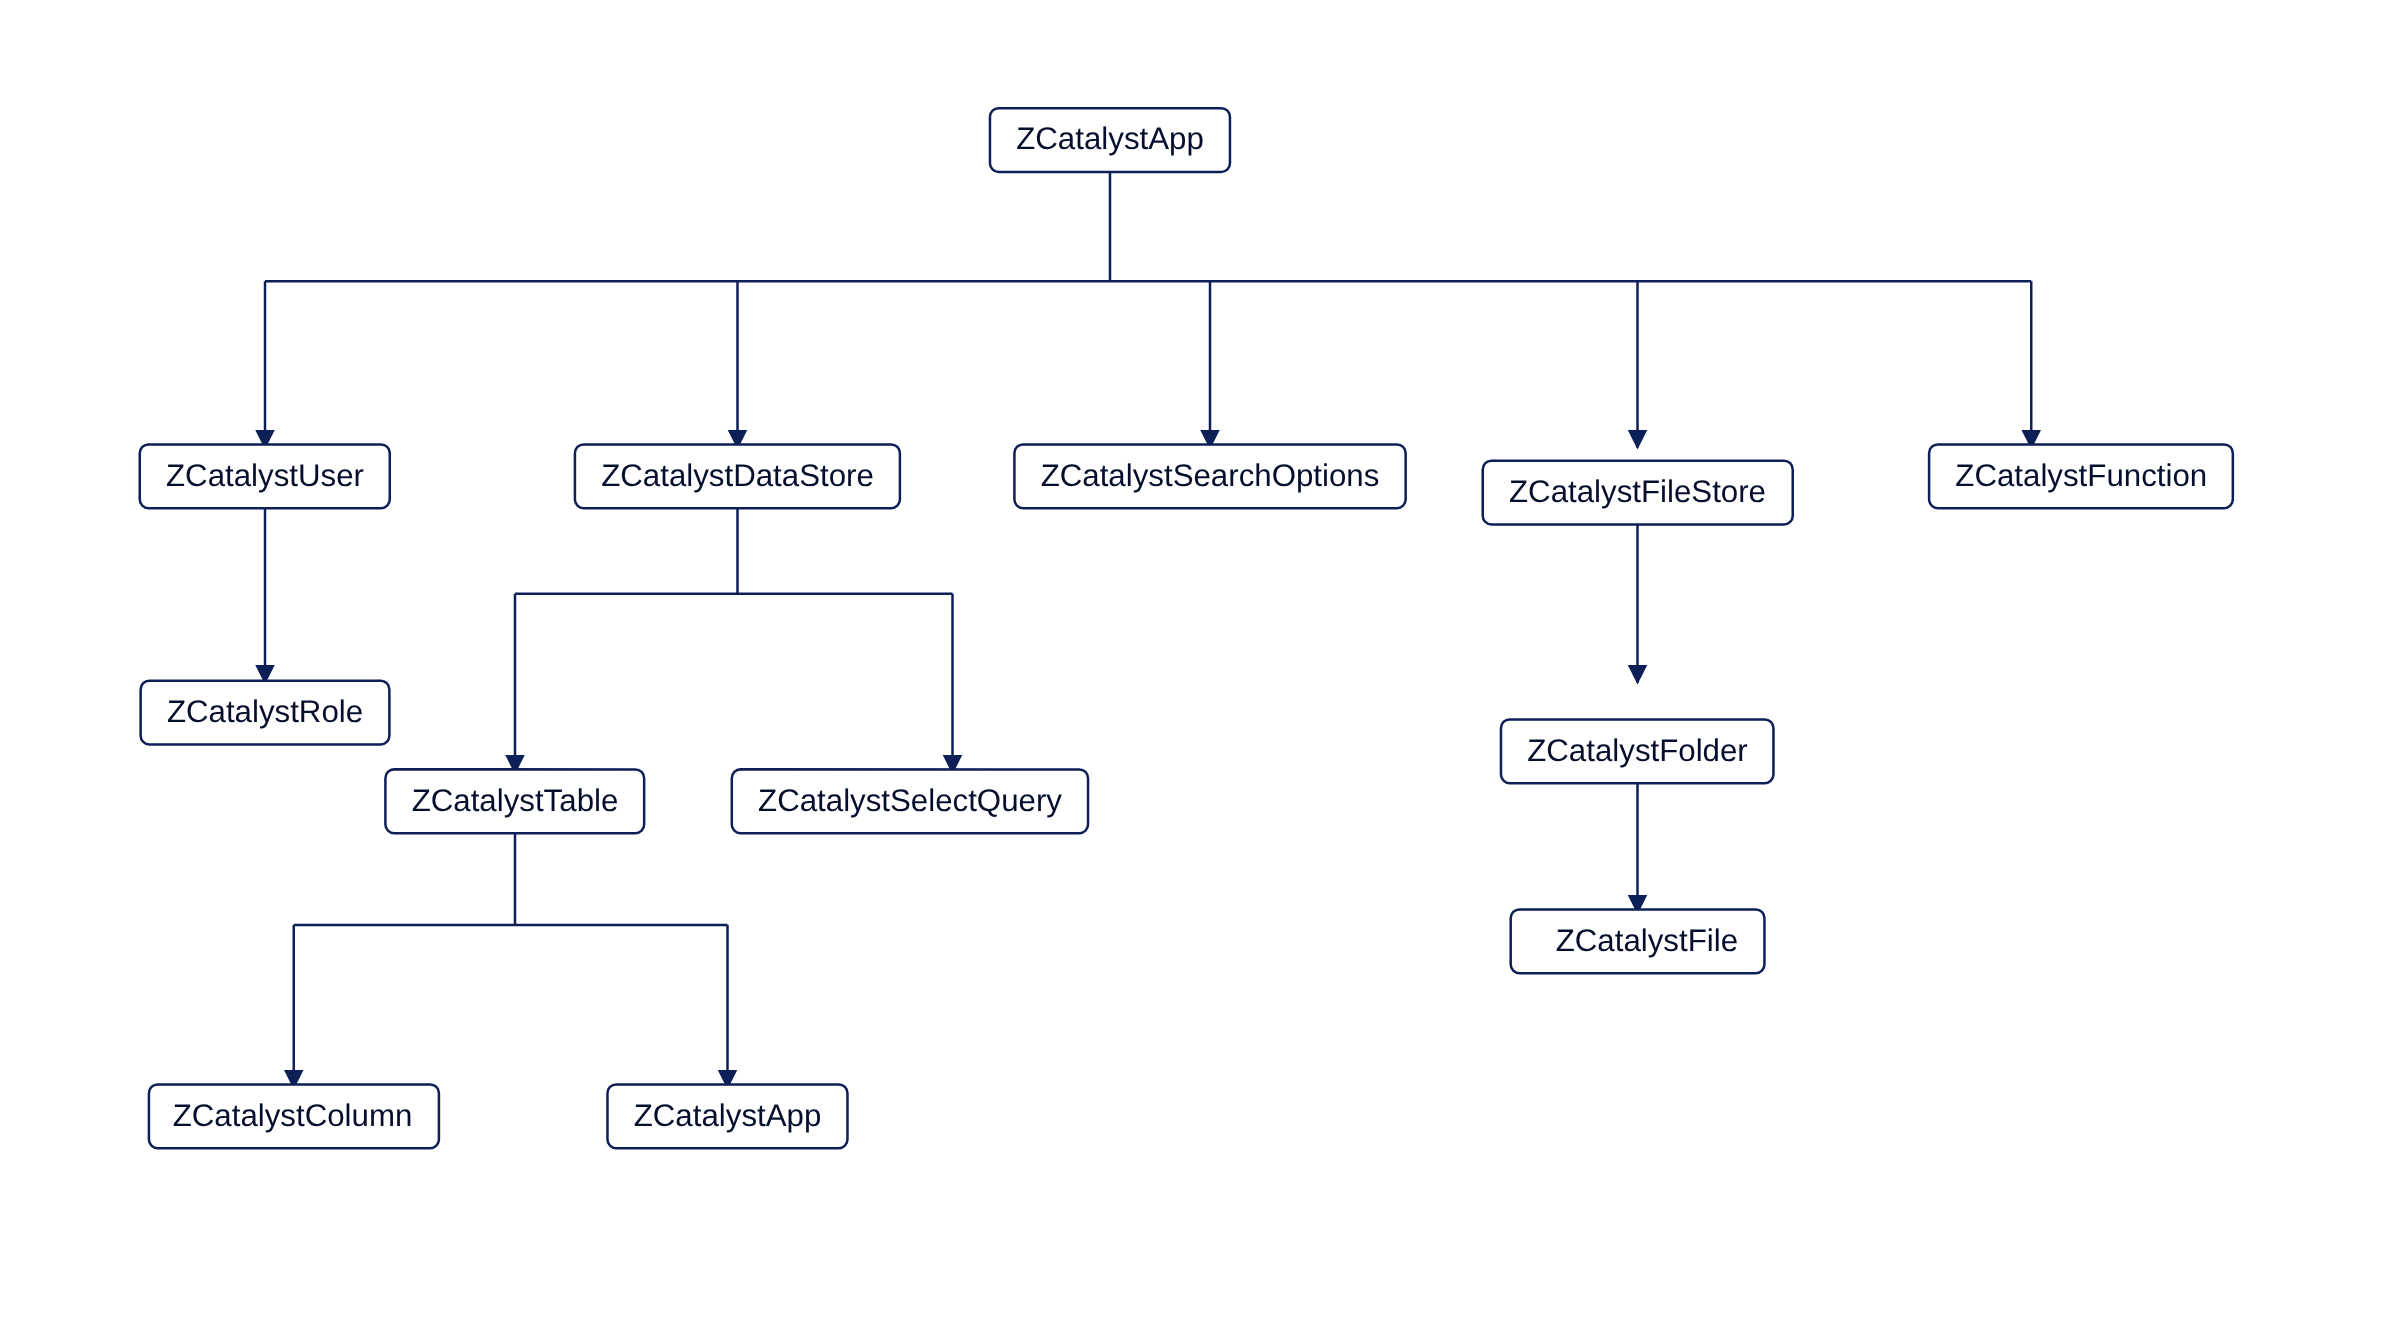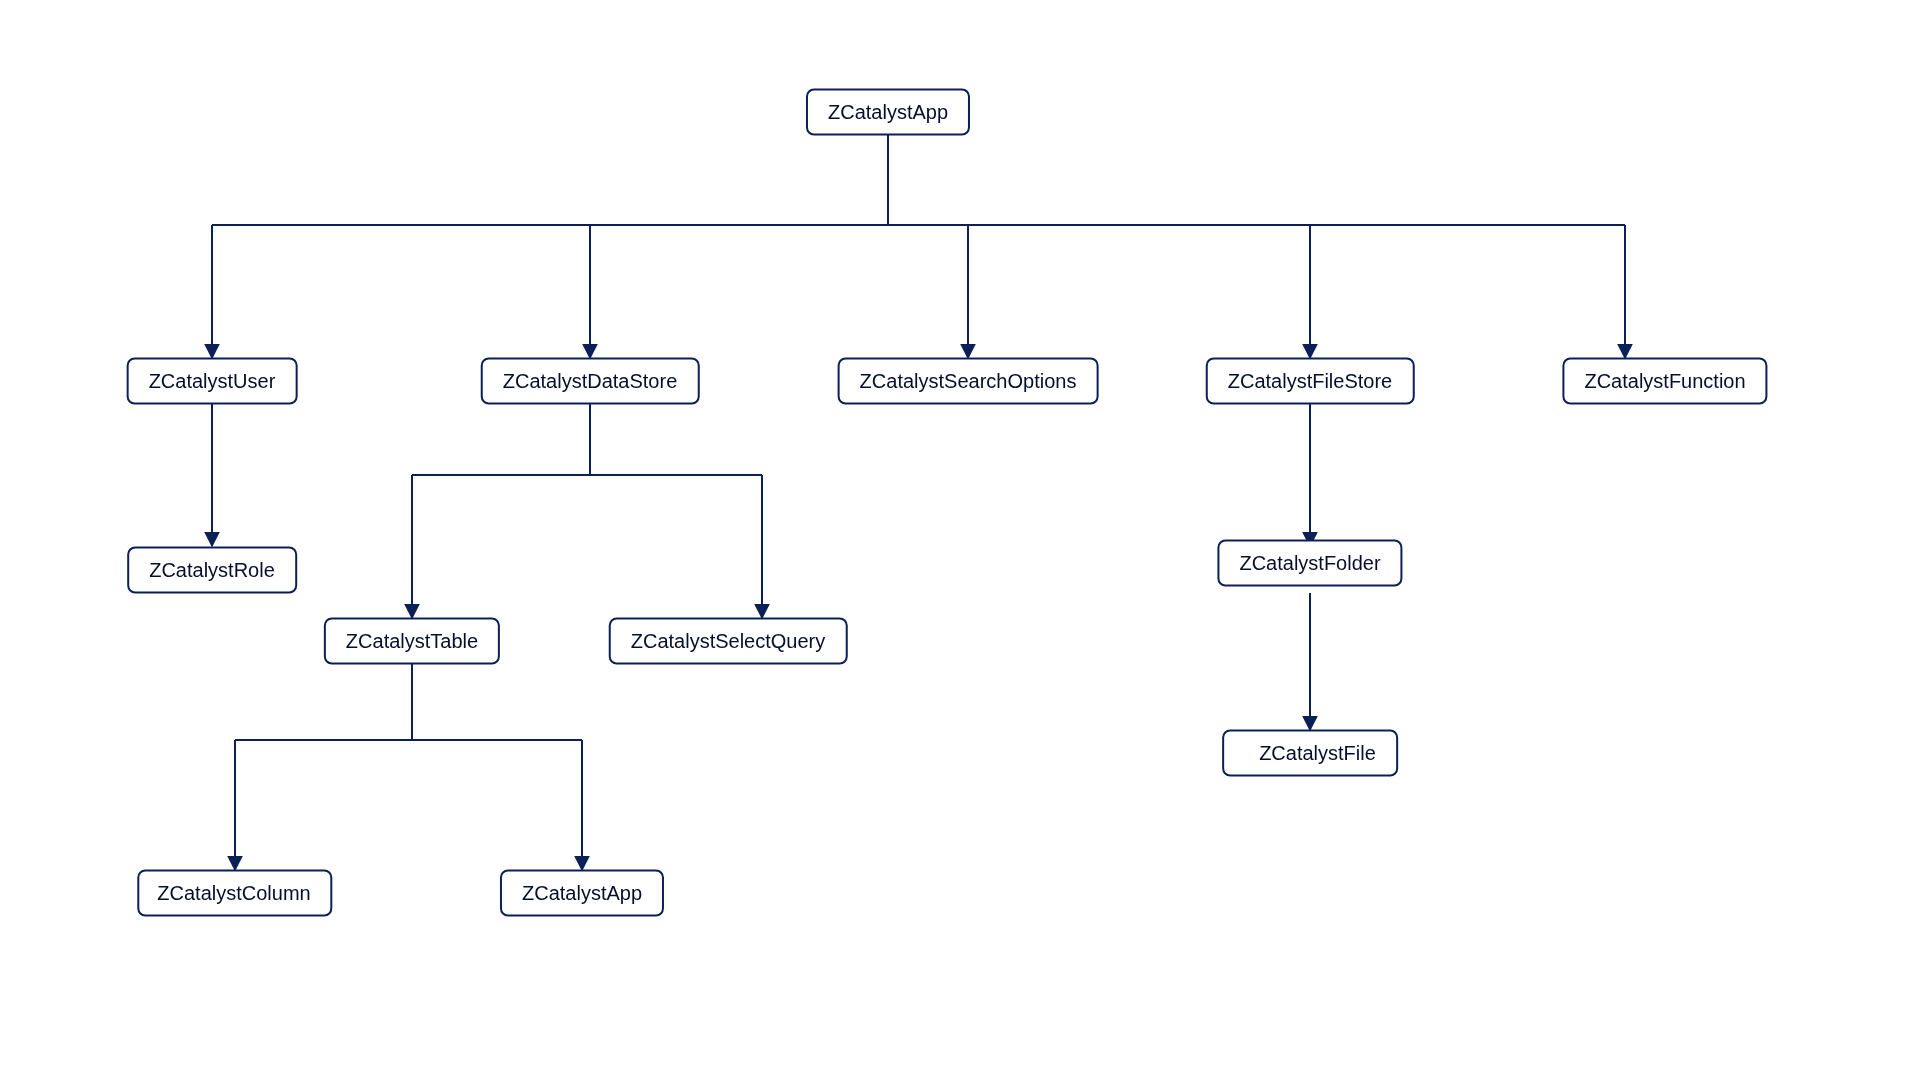--- a/index.html
+++ b/index.html
@@ -11,21 +11,21 @@
     font-family: "Segoe UI", "Helvetica Neue", Arial, sans-serif;
     position: relative;
     overflow: hidden;
   }
   .node {
     position: absolute;
     border: 2px solid #0c1f56;
     border-radius: 8px;
     background: #ffffff;
     color: #050f2d;
-    font-size: 20px;
+    font-size: 25px;
     font-weight: 500;
     padding: 10px 20px;
     white-space: nowrap;
     transform: translate(-50%, -50%);
     box-sizing: border-box;
     text-align: center;
   }
   svg.connectors {
     position: absolute;
     left: 0;
@@ -78,29 +78,29 @@
 </svg>
 
 <div class="node" style="left:888px; top:112px;">ZCatalystApp</div>
 
 <div class="node" style="left:212px; top:381px;">ZCatalystUser</div>
 
 <div class="node" style="left:590px; top:381px;">ZCatalystDataStore</div>
 
 <div class="node" style="left:968px; top:381px;text-align:right;">ZCatalystSearchOptions</div>
 
-<div class="node" style="left:1310px; top:381px;">ZCatalystFileStore</div>
+<div class="node" style="left:1310px; top:394px;">ZCatalystFileStore</div>
 
 <div class="node" style="left:1625px; top:381px;margin-left:40px;">ZCatalystFunction</div>
 
 <div class="node" style="left:212px; top:570px;">ZCatalystRole</div>
 
 <div class="node" style="left:412px; top:641px;">ZCatalystTable</div>
 
 <div class="node" style="left:728px; top:641px;">ZCatalystSelectQuery</div>
 
 <div class="node" style="left:235px; top:893px;padding-left:18px;">ZCatalystColumn</div>
 
 <div class="node" style="left:582px; top:893px;">ZCatalystApp</div>
 
-<div class="node" style="left:1310px; top:563px;">ZCatalystFolder</div>
+<div class="node" style="left:1310px; top:601px;">ZCatalystFolder</div>
 
 <div class="node" style="left:1310px; top:753px;padding-left:35px;">ZCatalystFile</div>
 
 </body></html>

